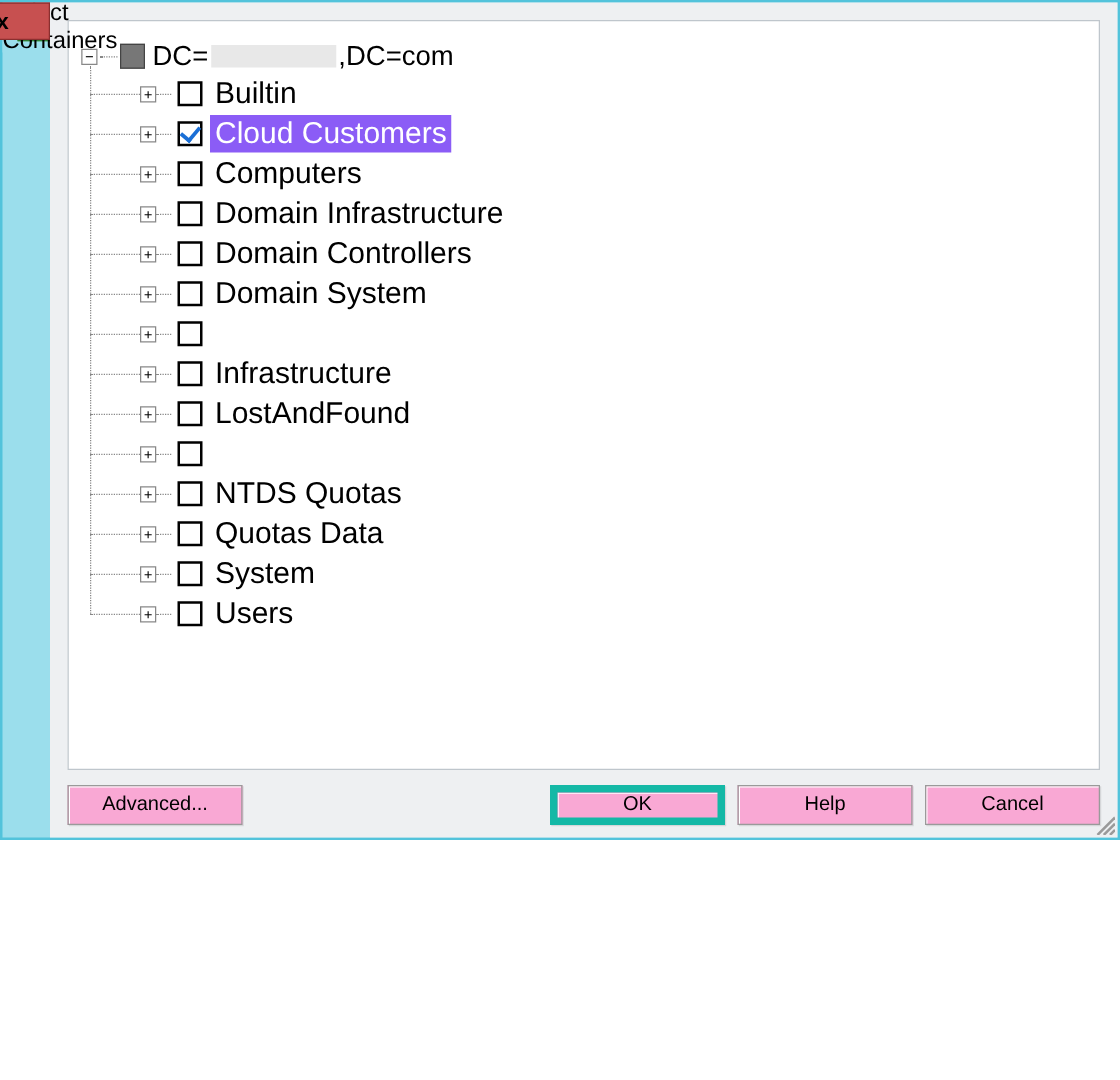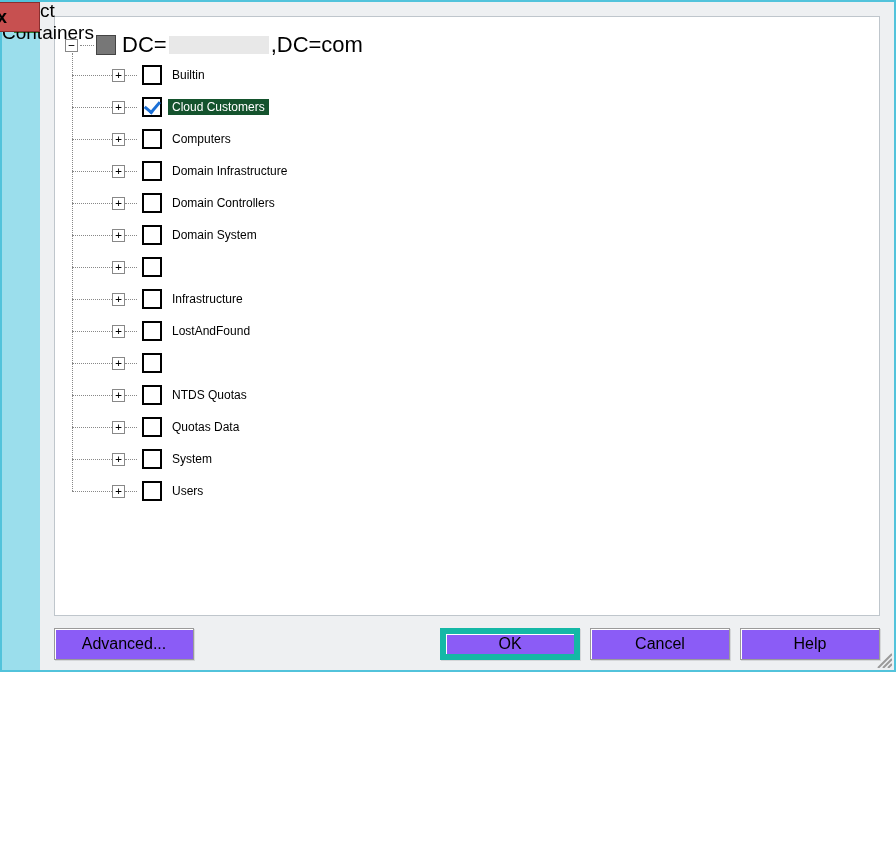--- a/index.html
+++ b/index.html
@@ -188,39 +188,39 @@
   }
   .child-check.checked::after {
     content: "";
     width: 12px;
     height: 7px;
     border-left: 3px solid #1a6fd6;
     border-bottom: 3px solid #1a6fd6;
     transform: rotate(-50deg) translate(1px,-1px);
   }
   .child-label {
-    font-size: 12px;
+    font-size: 24px;
     color: #000;
     padding: 1px 4px;
   }
   .child-label.selected {
-    background: #14532d;
+    background: #8b5cf6;
     color: #fff;
   }
   .button-row {
     display: flex;
     align-items: center;
     padding-top: 12px;
     gap: 10px;
     width: 100%;
   }
   .btn {
     height: 32px;
     min-width: 140px;
-    background: #8b5cf6;
+    background: #f9a8d4;
     border: 1px solid #9a9a9a;
     box-shadow: inset 1px 1px 0 #fff, 1px 1px 0 rgba(0,0,0,0.1);
     font-size: 16px;
     color: #000;
     display: inline-flex;
     align-items: center;
     justify-content: center;
     cursor: pointer;
   }
   .btn.default {
@@ -381,22 +381,22 @@
             </div>
           </div>
 
       </div>
     </div>
 
     <div class="button-row">
       <div class="btn">Advanced...</div>
       <div class="spacer"></div>
       <div class="btn default">OK</div>
+      <div class="btn">Help</div>
       <div class="btn">Cancel</div>
-      <div class="btn">Help</div>
     </div>
   </div>
 
   <div class="resize-grip">
     <svg width="18" height="18" viewBox="0 0 18 18">
       <line x1="4" y1="18" x2="18" y2="4" stroke="#9a9a9a" stroke-width="2"></line>
       <line x1="9" y1="18" x2="18" y2="9" stroke="#9a9a9a" stroke-width="2"></line>
       <line x1="14" y1="18" x2="18" y2="14" stroke="#9a9a9a" stroke-width="2"></line>
     </svg>
   </div>

